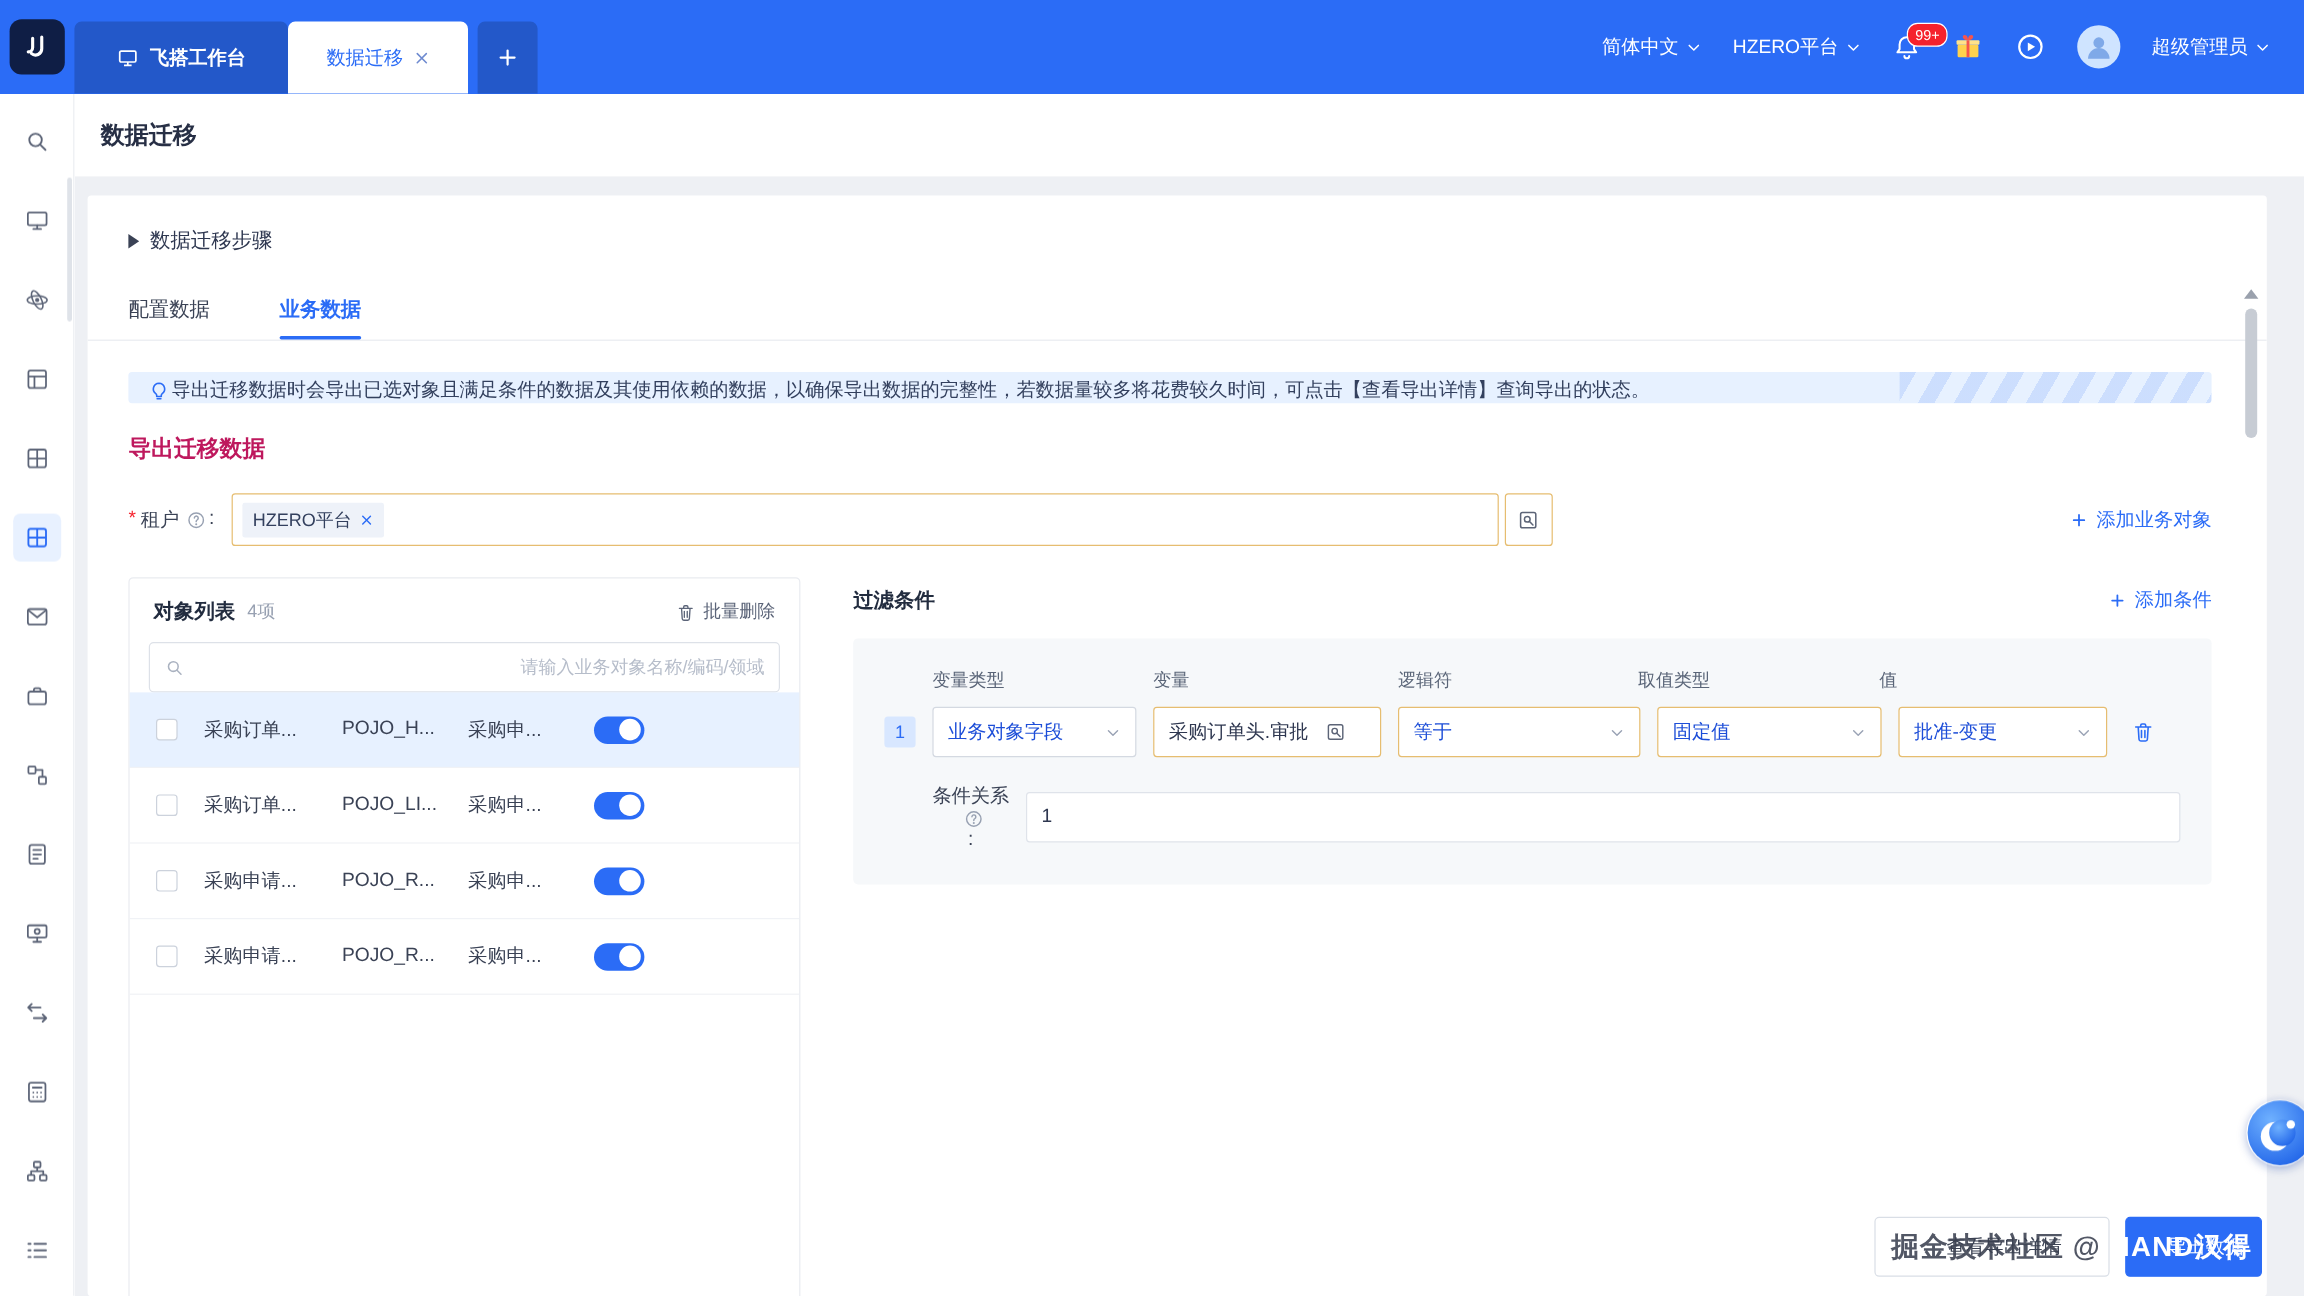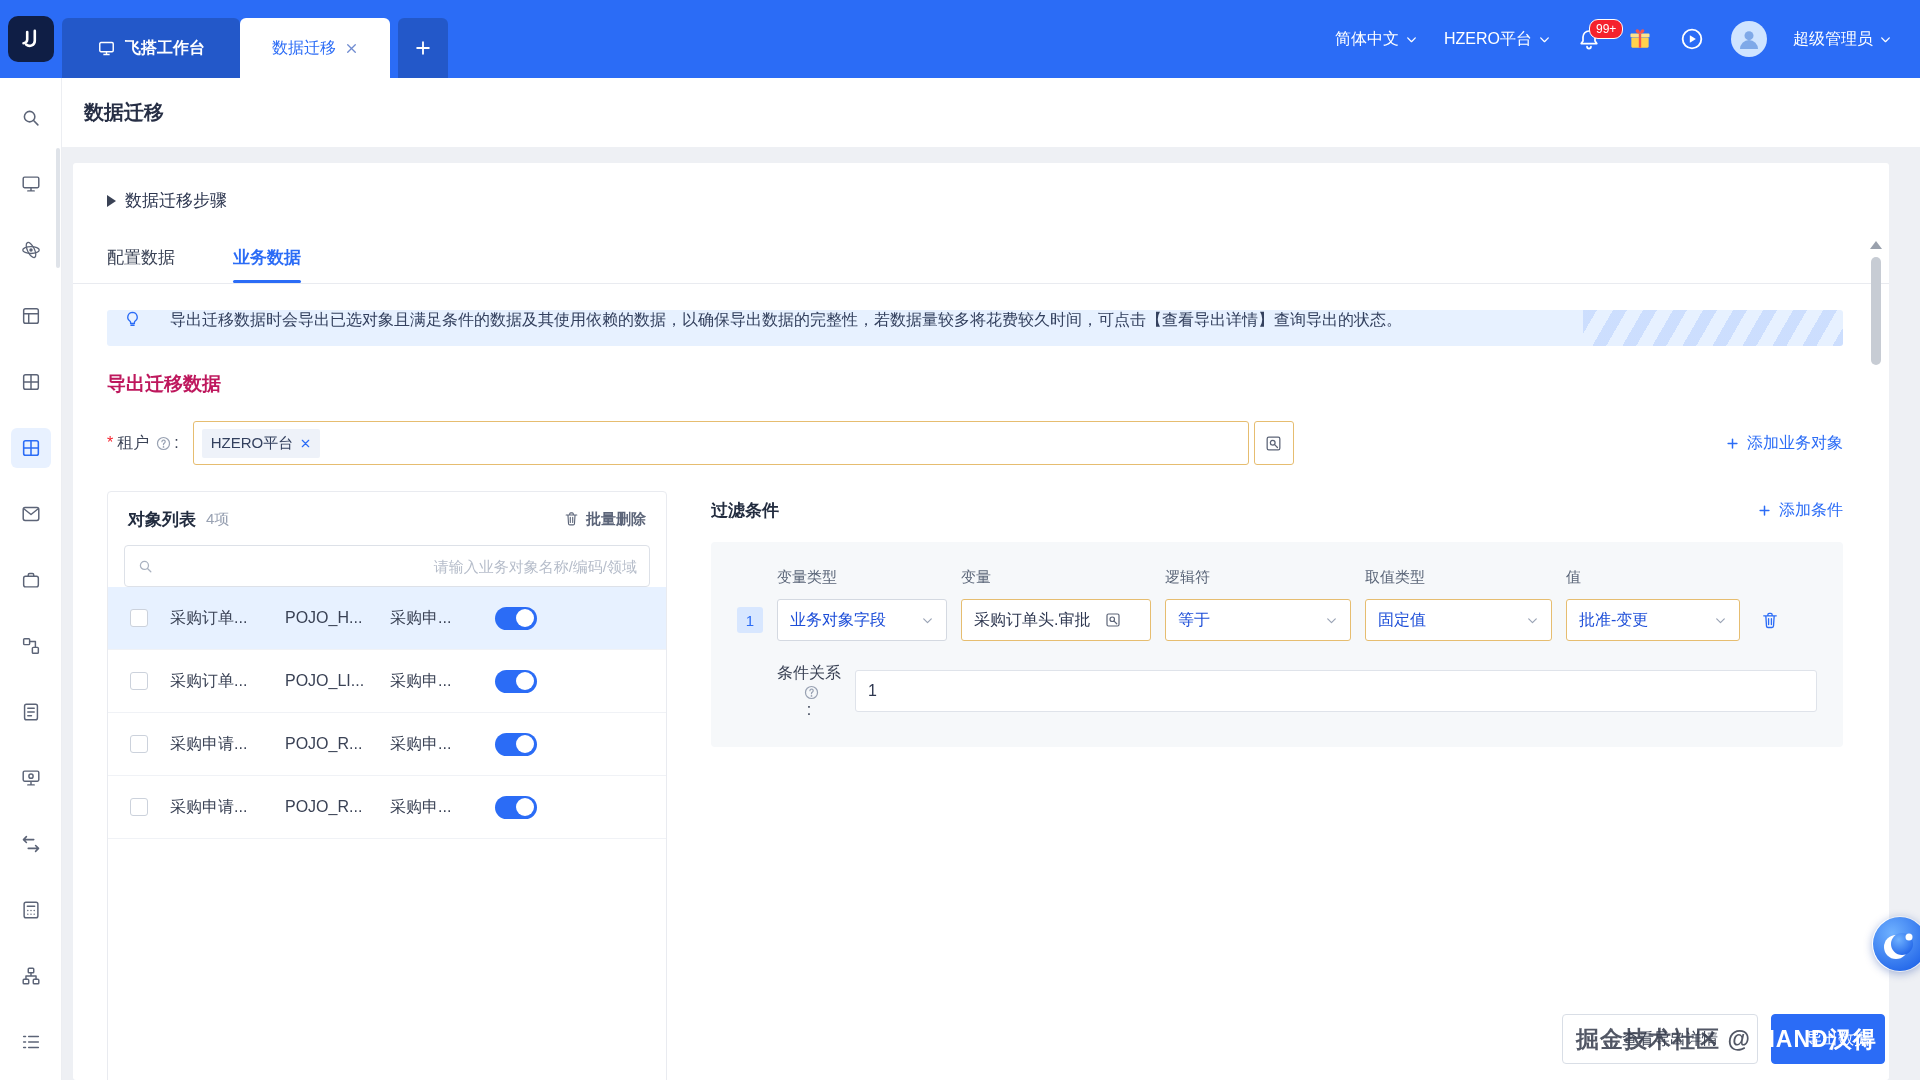--- a/index.html
+++ b/index.html
@@ -37,21 +37,21 @@
   .collapse-row { display:flex; align-items:center; gap:9px; margin-top:4px; cursor:pointer; }
   .caret-right { width:0; height:0; border-left:9px solid #3a4255; border-top:6px solid transparent; border-bottom:6px solid transparent; }
   .collapse-label { font-size:17px; color:#2e3750; }
 
   .tabs-row { display:flex; gap:58px; margin-top:34px; padding-left:0; position:relative; }
   .page-tab { font-size:17px; color:#3a4255; padding-bottom:14px; cursor:pointer; position:relative; }
   .page-tab.active { color:#2b6cf6; font-weight:bold; }
   .page-tab.active::after { content:""; position:absolute; left:0; right:0; bottom:0; height:3px; background:#2b6cf6; border-radius:2px; }
   .tabs-divider { height:1px; background:#e9ebf0; margin:0 -46px 0 -34px; }
 
-  .banner { position:relative; margin-top:26px; height:36px; background:#e7f1ff; border-radius:3px; display:flex; align-items:flex-start; gap:28px; padding:0 16px; overflow:hidden; }
+  .banner { position:relative; margin-top:26px; height:26px; background:#e7f1ff; border-radius:3px; display:flex; align-items:flex-end; gap:1px; padding:0 16px; overflow:hidden; }
   .banner-text { font-size:16px; color:#33405e; position:relative; z-index:2; }
   .banner-stripes { position:absolute; top:0; bottom:0; right:0; width:260px; background:repeating-linear-gradient(120deg, rgba(43,108,246,0.14) 0 12px, rgba(43,108,246,0) 12px 26px); }
 
   .section-title { margin-top:25px; font-size:19px; font-weight:bold; color:#be185d; }
 
   .tenant-row { margin-top:24px; display:flex; align-items:center; }
   .req-mark { color:#f5222d; font-size:16px; margin-right:4px; }
   .field-label { font-size:16px; color:#3a4255; }
   .info-icon { color:#98a1b2; margin:0 2px 0 6px; cursor:pointer; }
   .colon { color:#3a4255; margin-right:14px; }
@@ -61,21 +61,21 @@
   .lov-btn { width:40px; height:44px; margin-left:5px; border:1px solid #e6bd70; border-radius:3px; background:#fff; display:flex; align-items:center; justify-content:center; color:#5c6477; cursor:pointer; }
   .add-link { margin-left:auto; display:flex; align-items:center; gap:7px; color:#2b6cf6; font-size:16px; cursor:pointer; }
 
   .panels { margin-top:26px; display:flex; gap:44px; align-items:flex-start; }
 
   
   .object-panel { width:560px; border:1px solid #e9ebf0; border-radius:4px; height:640px; flex:0 0 auto; }
   .panel-head { display:flex; align-items:center; padding:16px 20px 12px 20px; }
   .panel-title { font-size:17px; font-weight:bold; color:#222c3f; }
   .panel-count { font-size:15px; color:#98a1b2; margin-left:10px; }
-  .batch-del { margin-left:auto; display:flex; align-items:flex-start; gap:6px; color:#5c6579; font-size:15px; cursor:pointer;font-weight:bold; }
+  .batch-del { margin-left:auto; display:flex; align-items:flex-end; gap:6px; color:#5c6579; font-size:15px; cursor:pointer; }
   .obj-search { margin:2px 16px 0 16px; height:42px; border:1px solid #dde1e8; border-radius:4px; display:flex; align-items:center; padding:0 12px; gap:9px; color:#aab2c0; }
   .obj-search input { border:none; outline:none; flex:1; font-size:15px; color:#3b82f6; font-family:inherit; background:transparent;text-align:right; }
   .obj-search input::placeholder { color:#b6bdca; }
   .thead { display:flex; align-items:center; height:44px; margin-top:12px; border-bottom:1px solid #edeff3; font-size:15px; color:#525b6e; }
   .orow { display:flex; align-items:center; height:63px; border-bottom:1px solid #f0f2f6; font-size:16px; color:#3a4255; cursor:pointer; }
   .orow.selected { background:#e7f1ff; }
   .c-cb { width:62px; display:flex; justify-content:center; }
   .c-name { width:115px; }
   .c-code { width:105px; }
   .c-dom { width:105px; }
@@ -469,21 +469,21 @@
               </span>
             </div>
             <div class="txt-lov" style="width:190px;">
               <input type="text" value="采购订单头.审批" style="">
               <svg width="18" height="18" viewBox="0 0 24 24" fill="none" stroke="#5c6477" stroke-width="1.6" stroke-linecap="round" stroke-linejoin="round">
                   <rect x="4" y="4" width="16" height="16" rx="2"></rect>
                   <circle cx="11" cy="11" r="3"></circle>
                   <path d="M13.4 13.4L17 17"></path>
                 </svg>
             </div>
-            <div class="sel warn" style="width:186px;text-align:center;">
+            <div class="sel warn" style="width:202px;text-align:center;">
               <span>等于</span>
               <span class="chev">
                 <svg width="13" height="13" viewBox="0 0 24 24" fill="none" stroke="currentColor" stroke-width="2.2" stroke-linecap="round" stroke-linejoin="round">
                     <path d="M5 9l7 7 7-7"></path>
                   </svg>
               </span>
             </div>
             <div class="sel warn" style="width:187px;">
               <span>固定值</span>
               <span class="chev">

